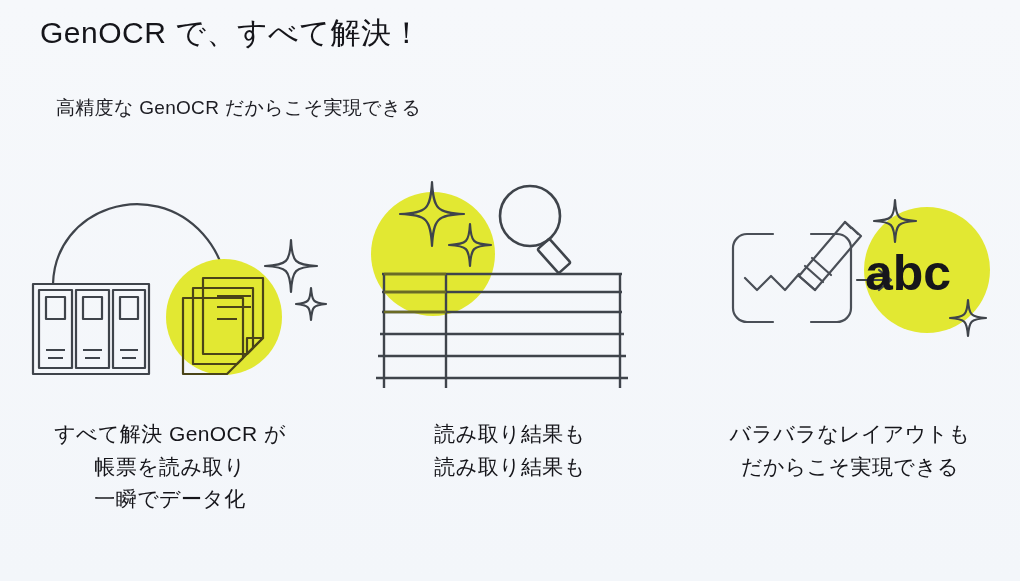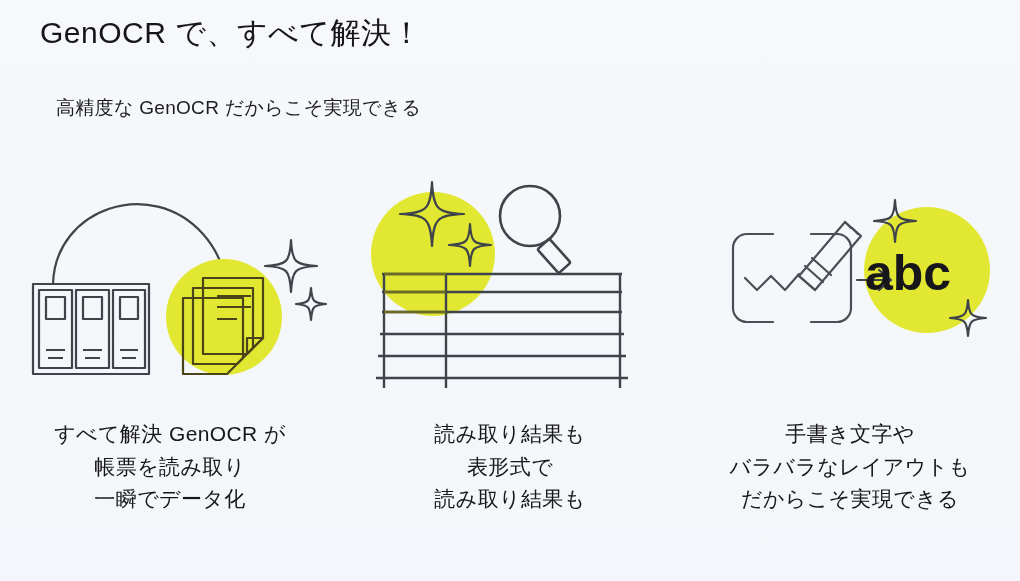--- a/index.html
+++ b/index.html
@@ -171,21 +171,20 @@
             <path d="M86 112 V226"></path>
             <path d="M260 112 V226"></path>
           </g>
           <g fill="none" stroke="#6b6b25" stroke-width="2.4">
             <path d="M24 112 H86 M24 130 H86 M24 150 H86"></path>
           </g>
         </svg>
       </div>
       <div class="caption">
         <span>読み取り結果も</span>
-        <span>表形式で</span>
         <span>読み取り結果も</span>
       </div>
     </div>
 
     <div class="feature">
       <div class="art">
         <svg width="310" height="232" viewBox="0 0 310 232" aria-hidden="true">
 
           <ellipse cx="232" cy="108" rx="63" ry="63" fill="#e2e832"></ellipse>
 
@@ -212,20 +211,19 @@
 
           <text x="213" y="128" font-family="'Liberation Sans', sans-serif" font-size="50" fill="#16161b" text-anchor="middle" id="abc-text">abc</text>
 
           <g fill="none" stroke="#3f444b" stroke-width="2.2" stroke-linejoin="round">
             <path d="M200 38 C 201 56, 203 58, 221 59 C 203 60, 201 62, 200 80 C 199 62, 197 60, 179 59 C 197 58, 199 56, 200 38 Z"></path>
             <path d="M273 138 C 274 153, 276 155, 291 156 C 276 157, 274 159, 273 174 C 272 159, 270 157, 255 156 C 270 155, 272 153, 273 138 Z"></path>
           </g>
         </svg>
       </div>
       <div class="caption">
-        <span>手書き文字や</span>
         <span>バラバラなレイアウトも</span>
         <span>だからこそ実現できる</span>
       </div>
     </div>
 
   </div>
 </div>
 
 </body></html>

